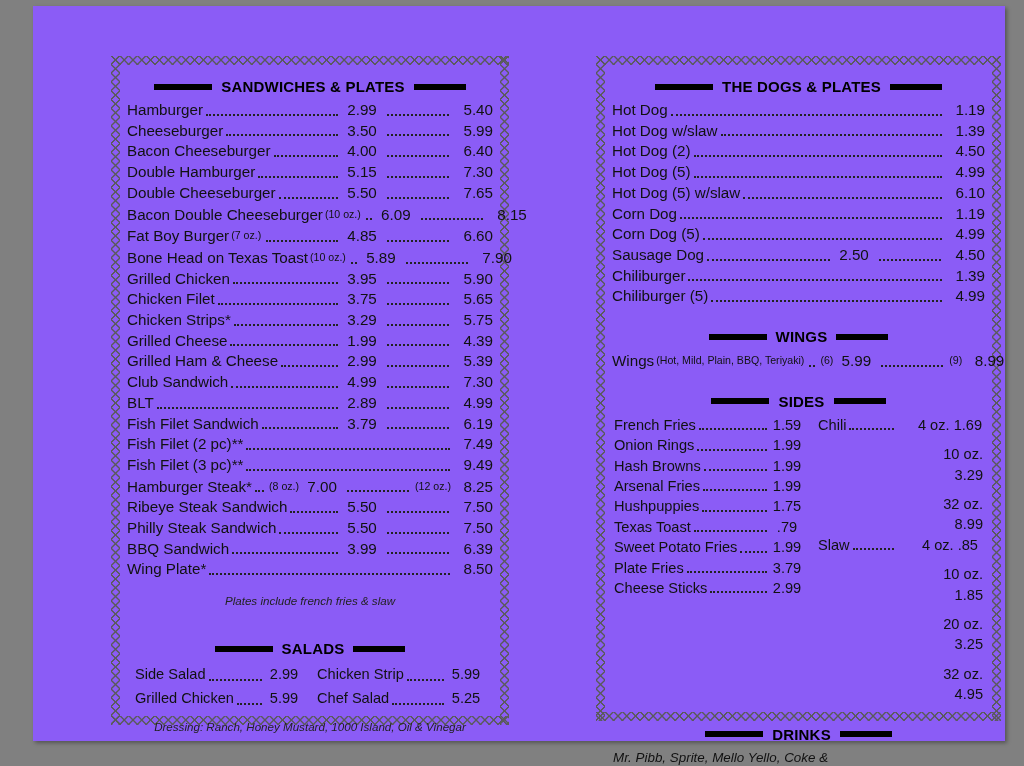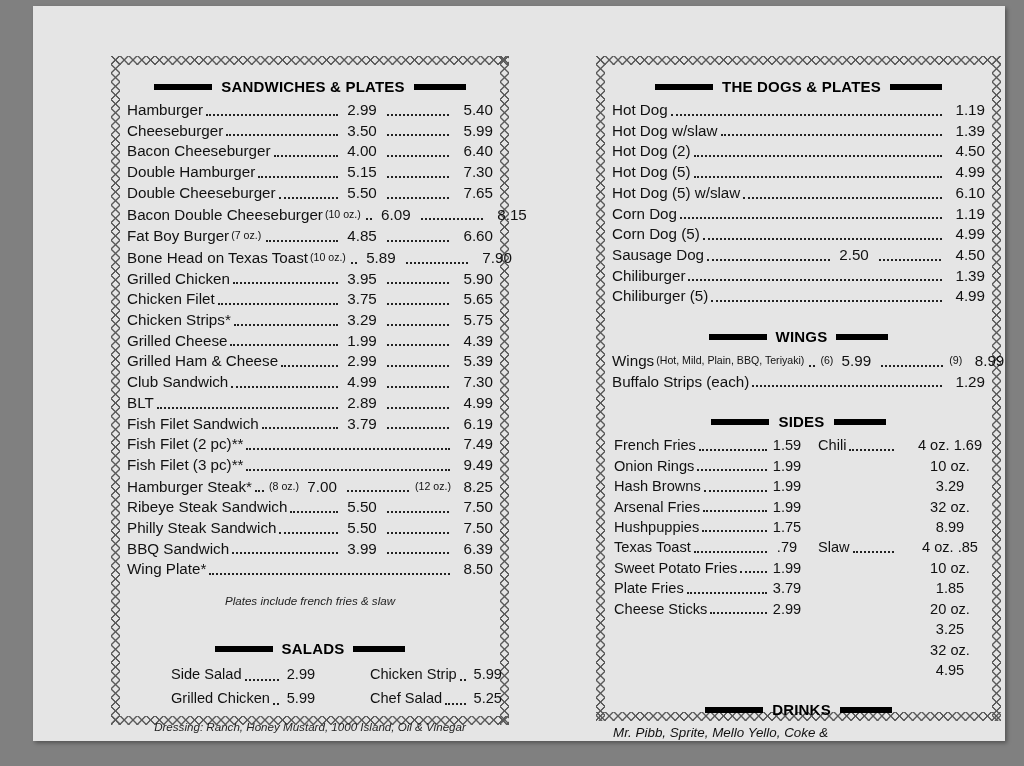--- a/index.html
+++ b/index.html
@@ -5,21 +5,21 @@
   html,body{margin:0;padding:0;}
   body{
     width:1024px;height:766px;overflow:hidden;
     background:#808080;
     font-family:"Liberation Sans",sans-serif;
     -webkit-font-smoothing:antialiased;
   }
   .backdrop{position:absolute;inset:0;background:#808080;}
   .page{
     position:absolute;left:33px;top:6px;width:972px;height:735px;
-    background:#e5e5e5;
+    background:#8b5cf6;
     box-shadow:2px 2px 4px rgba(0,0,0,.35);
   }
 
   
   .panel{
     position:absolute;
     padding:16px 14px 10px 14px;
     box-sizing:border-box;
   }
   .panel .deco{
@@ -92,36 +92,36 @@
   
   .note{
     font-style:italic;font-size:11.6px;color:#222;text-align:center;
     line-height:15px;
   }
   .note-row{display:flex;justify-content:center;gap:40px;}
   .notes-block{margin-top:13px;}
 
   
   .two-col{display:flex;gap:14px;padding:0 10px;}
-  .two-col .col{flex:1;margin-left:36px;}
+  .two-col .col{flex:1;}
   .two-col .row{font-size:14.6px;line-height:24px;}
   .two-col .row .p1{width:38px;}
 
   
   .sides{display:flex;padding:0 4px;}
   .sides .colA{width:190px;flex:none;}
   .sides .colB{flex:1;padding-left:14px;}
   .sides .row{font-size:14.6px;line-height:20.4px;}
   .sides .colA .p1{width:34px;}
   .sides .colB .p1{width:66px;margin-left:20px;}
   .sides .sub{
     display:flex;justify-content:flex-end;
     font-size:14.6px;line-height:20.4px;color:#111;
   }
-  .sides .sub span{width:66px;text-align:center;}
+  .sides .sub span{width:66px;text-align:right;margin-top:9px;}
 
   
   .drinks{padding:0 3px;font-size:13.4px;color:#111;}
   .drinks .grp{margin-bottom:2px;}
   .drinks .l1{font-style:italic;line-height:20px;}
 
   .gap-sm{height:9px;}
   .gap-md{height:15px;}
   .gap-lg{height:26px;}
 </style>
@@ -434,25 +434,20 @@
           <div class="row">
             <span class="name">Wings</span>
             <span class="qual">(Hot, Mild, Plain, BBQ, Teriyaki)</span>
             <span class="dots"></span>
             <span class="qual">(6)</span>
             <span class="p p1">5.99</span>
             <span class="dots2"></span>
             <span class="qual">(9)</span>
             <span class="p p2">8.99</span>
           </div>
-          <div class="row">
-            <span class="name">Buffalo Strips (each)</span>
-            <span class="dots"></span>
-            <span class="p p2">1.29</span>
-          </div>
         </div>
 
       <div class="gap-md"></div>
 
       <div class="sec-head">
         <div class="bar"></div>
         <div class="txt">SIDES</div>
         <div class="bar short"></div>
       </div>
       <div class="sides">

